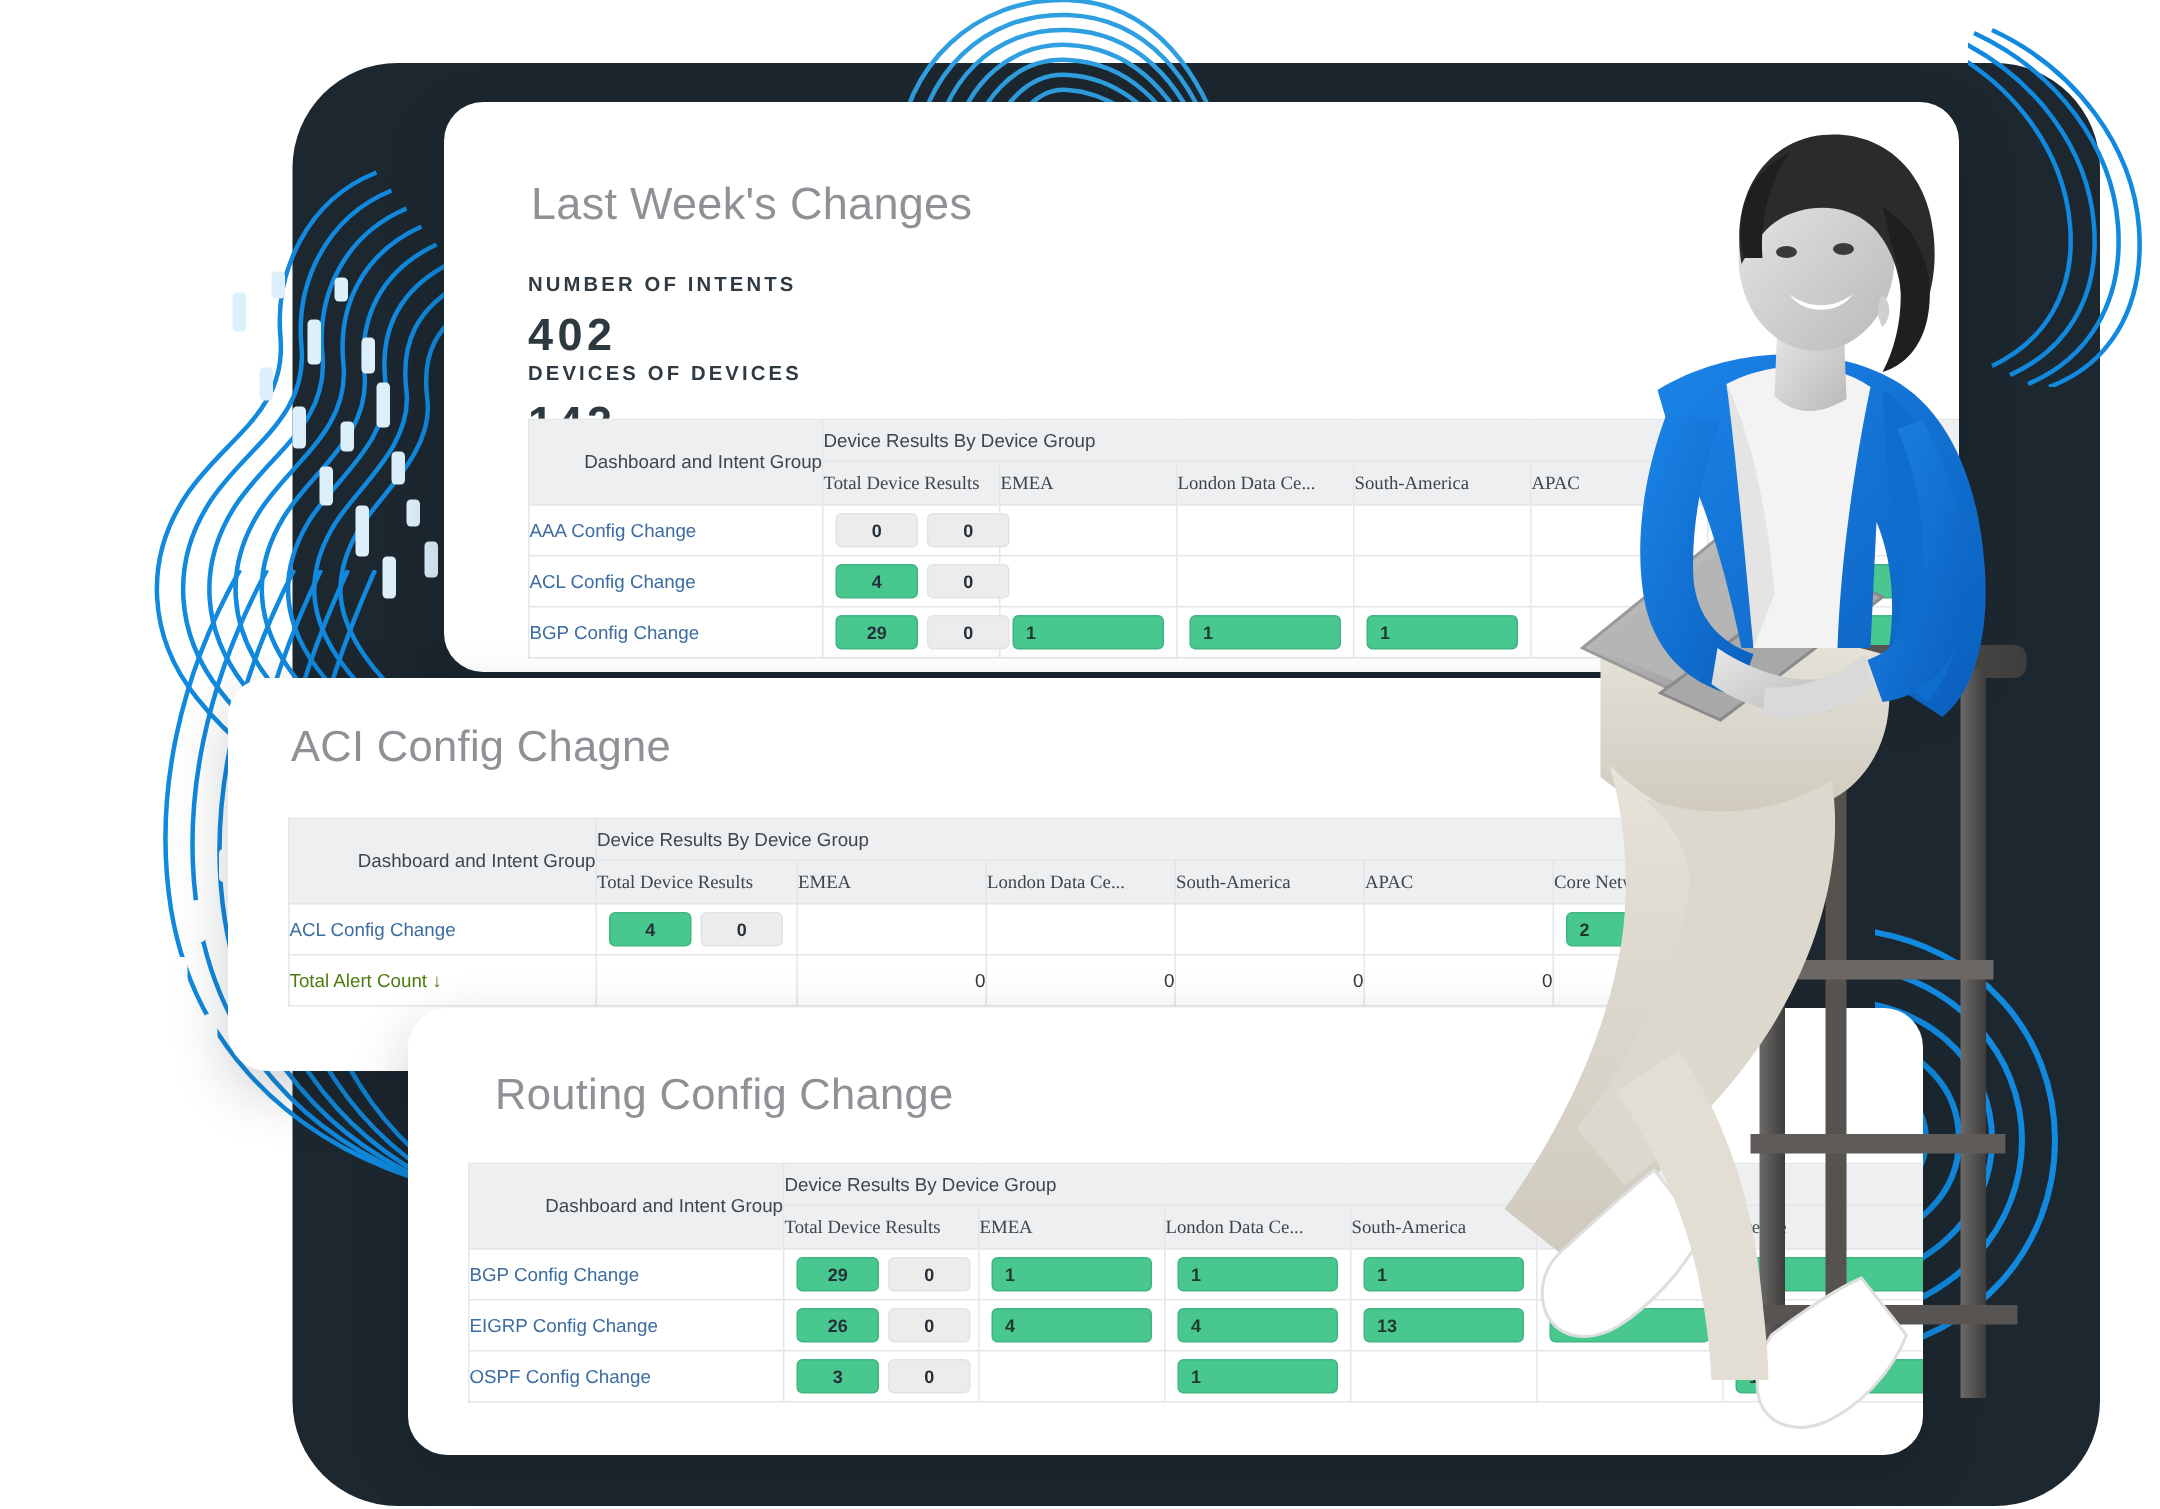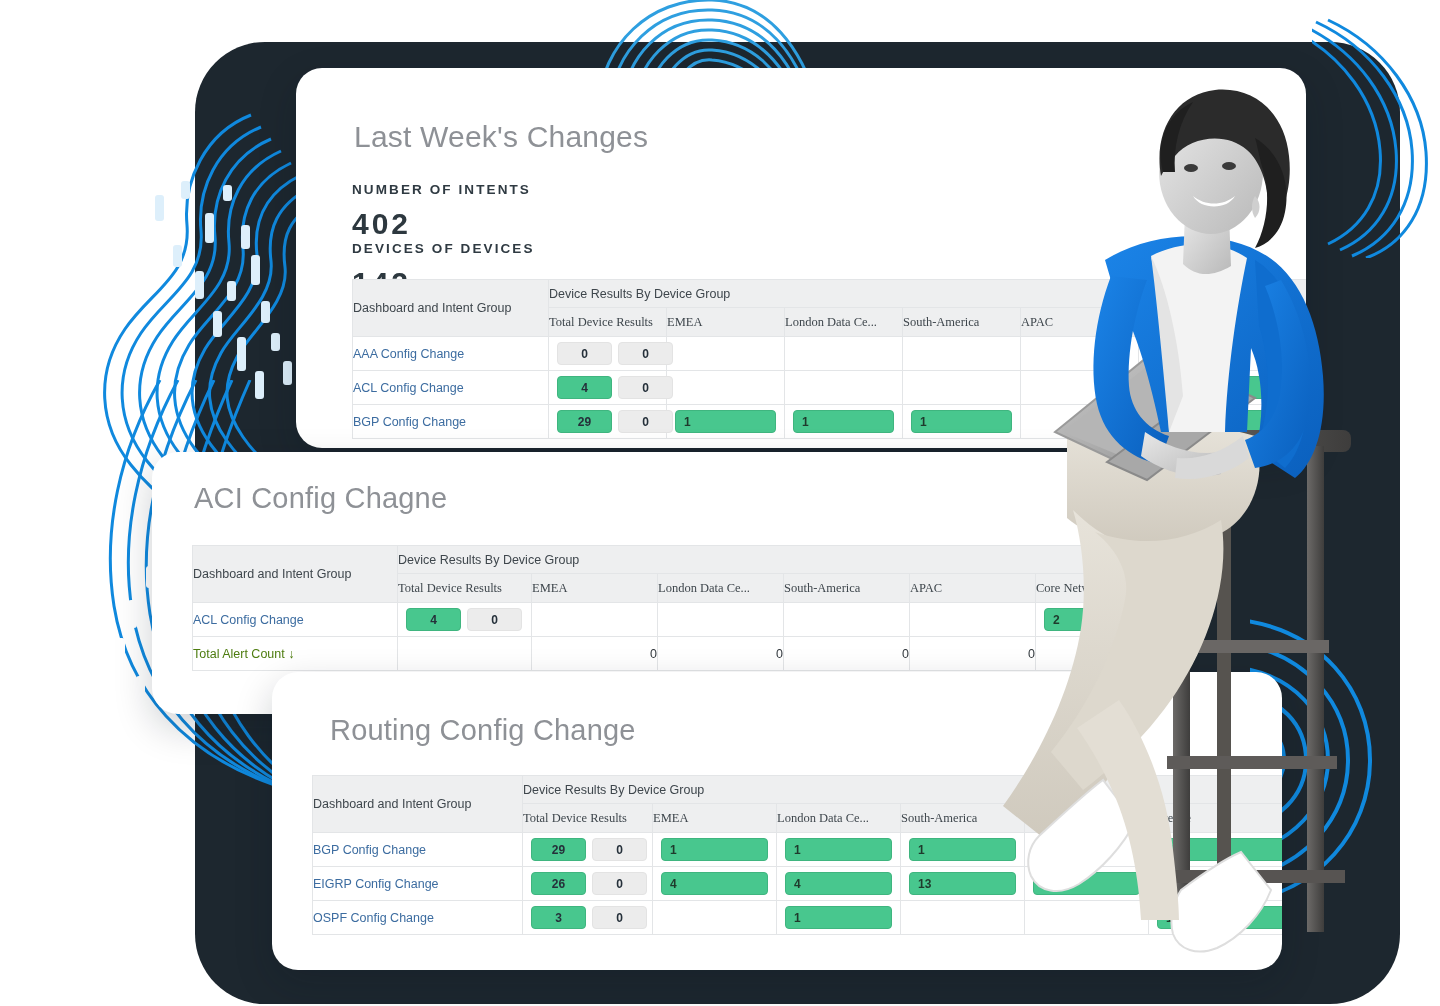--- a/index.html
+++ b/index.html
@@ -80,21 +80,21 @@
   .hdr-group, .hdr-sub, .hdr-first {
     background: #eeeff0;
     color: #3e464c;
     font-size: 12.5px;
     font-weight: 700;
     text-align: left;
     vertical-align: middle;
   }
   .hdr-group { padding: 8px 0 7px 11px; }
   .hdr-sub   { padding: 8px 0 8px 11px; }
-  .hdr-first { padding: 0 0 0 14px; }
+  .hdr-first { padding: 0 0 0 14px; text-align: right; }
 
   td.name-cell {
     padding: 0 0 0 14px;
     color: #3c6ca0;
     font-size: 12.5px;
     white-space: nowrap;
   }
   td.bold-cell {
     padding: 0 0 0 14px;
     color: #4d7c0f;

